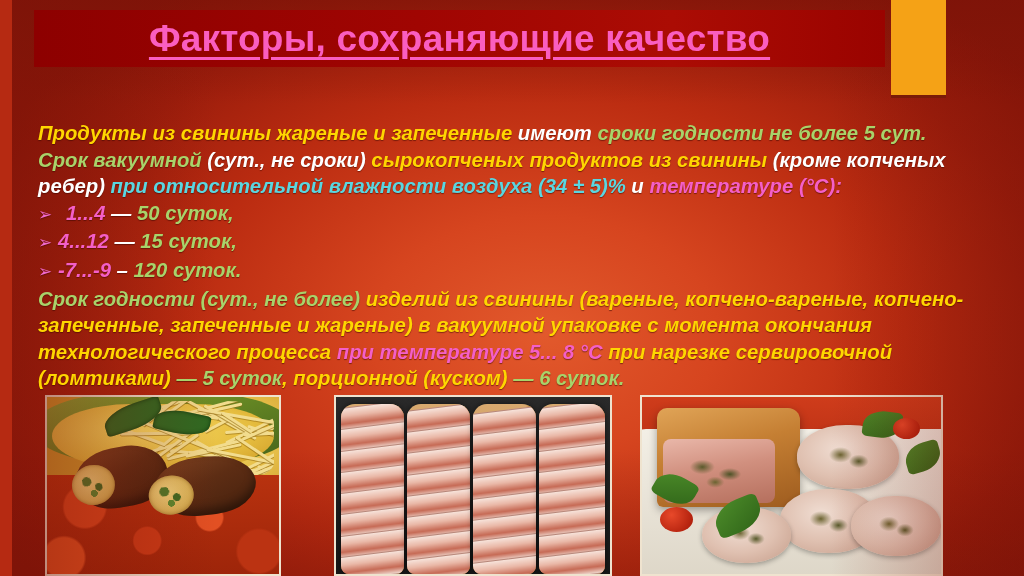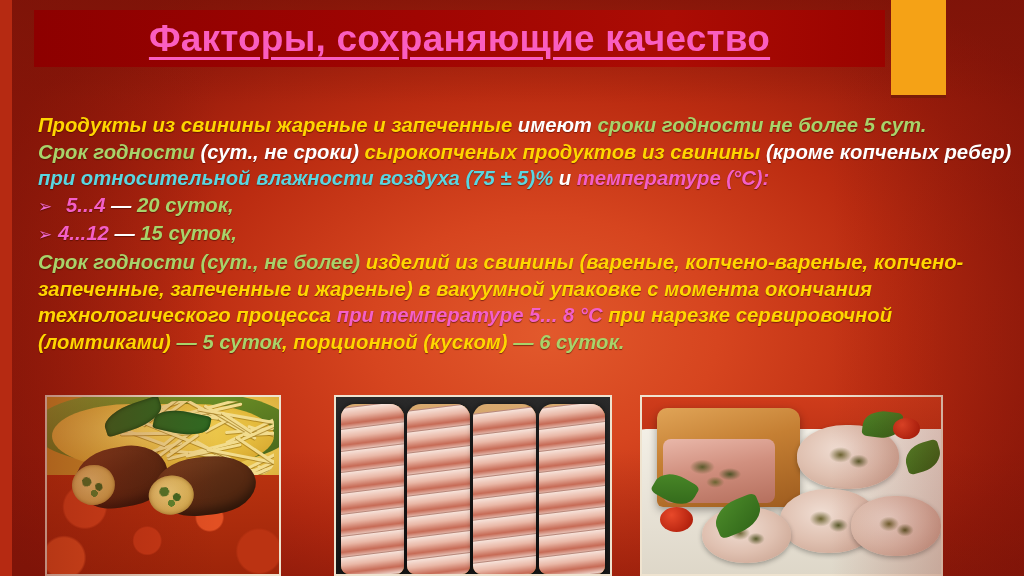--- a/index.html
+++ b/index.html
@@ -53,21 +53,21 @@
     background:#9e0500;
     display:flex;align-items:center;justify-content:center;
     z-index:4;
   }
   .subtitle-chip span{
     color:#ffffff;font-size:26px;font-weight:bold;white-space:nowrap;
   }
 
   
   .body{
-    position:absolute;left:26px;top:112px;width:974px;
+    position:absolute;left:26px;top:120px;width:974px;
     z-index:2;
     font-size:20.3px;line-height:26.6px;font-weight:bold;font-style:italic;
     text-shadow:0 1px 1px rgba(60,8,2,.55);
   }
   .para{margin:0 0 0 0;}
   .bullets{margin:0;padding:0;list-style:none;}
   .bullets li{
     display:block;white-space:nowrap;
     line-height:26.6px;
   }
@@ -179,29 +179,32 @@
   <div class="accent-bar"></div>
 
 
   <div class="body">
 
     <div class="para">
       <span class="c-yellow">Продукты из свинины жареные и запеченные</span><span class="c-white"> имеют </span><span class="c-green">сроки годности не более 5 сут.</span>
     </div>
 
     <div class="para">
-      <span class="c-green">Срок годности</span><span class="c-white"> (сут., не сроки) </span><span class="c-yellow">сырокопченых продуктов из свинины</span><span class="c-white"> (кроме копченых ребер) </span><span class="c-cyan">при относительной влажности воздуха (75 ± 5)%</span><span class="c-white"> и </span><span class="c-pink">температуре (°C):</span>
+      <span class="c-green">Срок вакуумной</span><span class="c-white"> (сут., не сроки) </span><span class="c-yellow">сырокопченых продуктов из свинины</span><span class="c-white"> (кроме копченых ребер) </span><span class="c-cyan">при относительной влажности воздуха (34 ± 5)%</span><span class="c-white"> и </span><span class="c-pink">температуре (°C):</span>
     </div>
 
     <ul class="bullets">
       <li>
-        <span class="arrow">➢</span><span class="gap"></span><span class="c-pink">5...4</span><span class="c-white"> — </span><span class="c-green">20 суток,</span>
+        <span class="arrow">➢</span><span class="gap"></span><span class="c-pink">1...4</span><span class="c-white"> — </span><span class="c-green">50 суток,</span>
       </li>
       <li>
         <span class="arrow">➢</span><span class="c-pink">4...12</span><span class="c-white"> — </span><span class="c-green">15 суток,</span>
+      </li>
+      <li>
+        <span class="arrow">➢</span><span class="c-pink">-7...-9</span><span class="c-white"> – </span><span class="c-green">120 суток.</span>
       </li>
     </ul>
 
     <div class="para">
       <span class="c-green">Срок годности (сут., не более)</span><span class="c-yellow"> изделий из свинины (вареные, копчено-вареные, копчено-запеченные, запеченные и жареные) в вакуумной упаковке с момента окончания технологического процесса </span><span class="c-pink">при температуре 5... 8 °C</span><span class="c-yellow"> при нарезке сервировочной (ломтиками) </span><span class="c-green">— 5 суток</span><span class="c-yellow">, порционной (куском) </span><span class="c-green">— 6 суток.</span>
     </div>
 
   </div>
 
   <div class="photo" id="photo-1">

